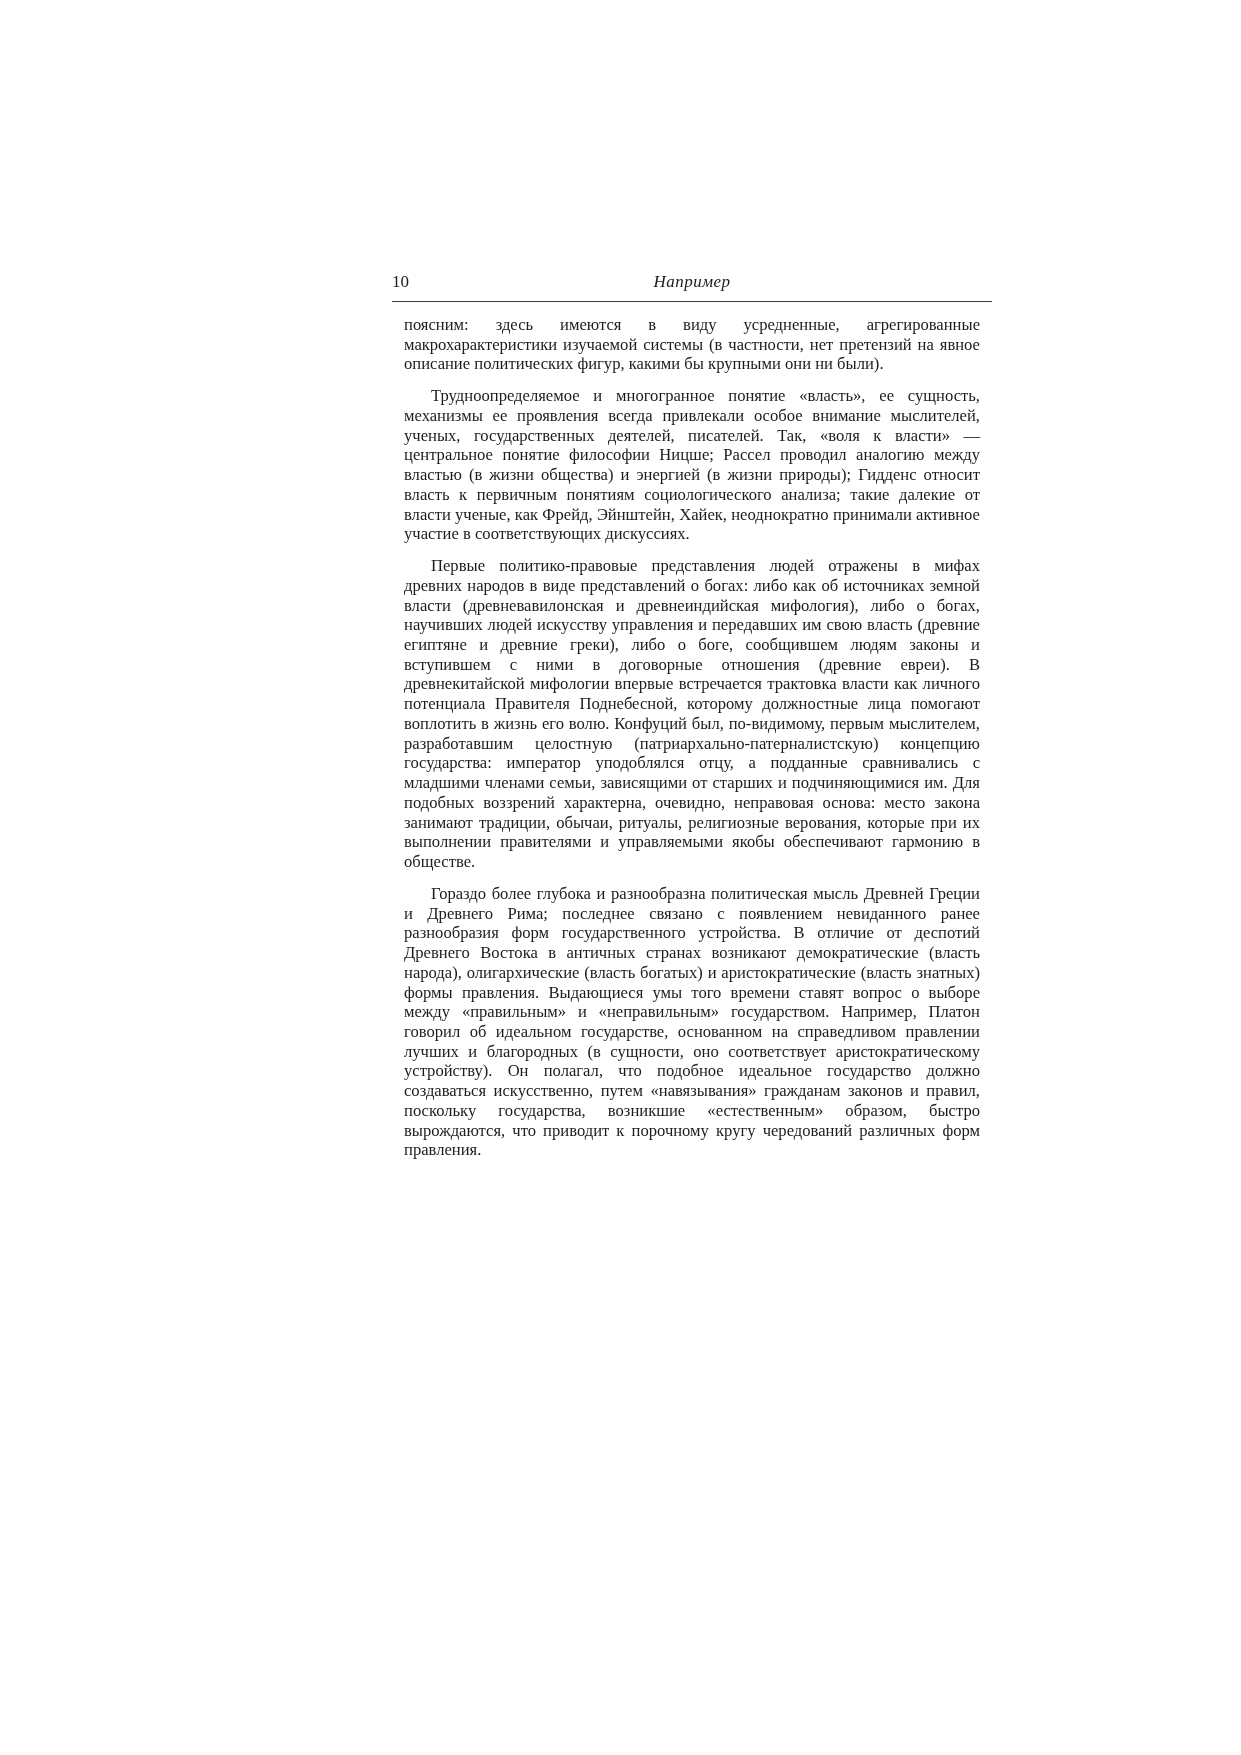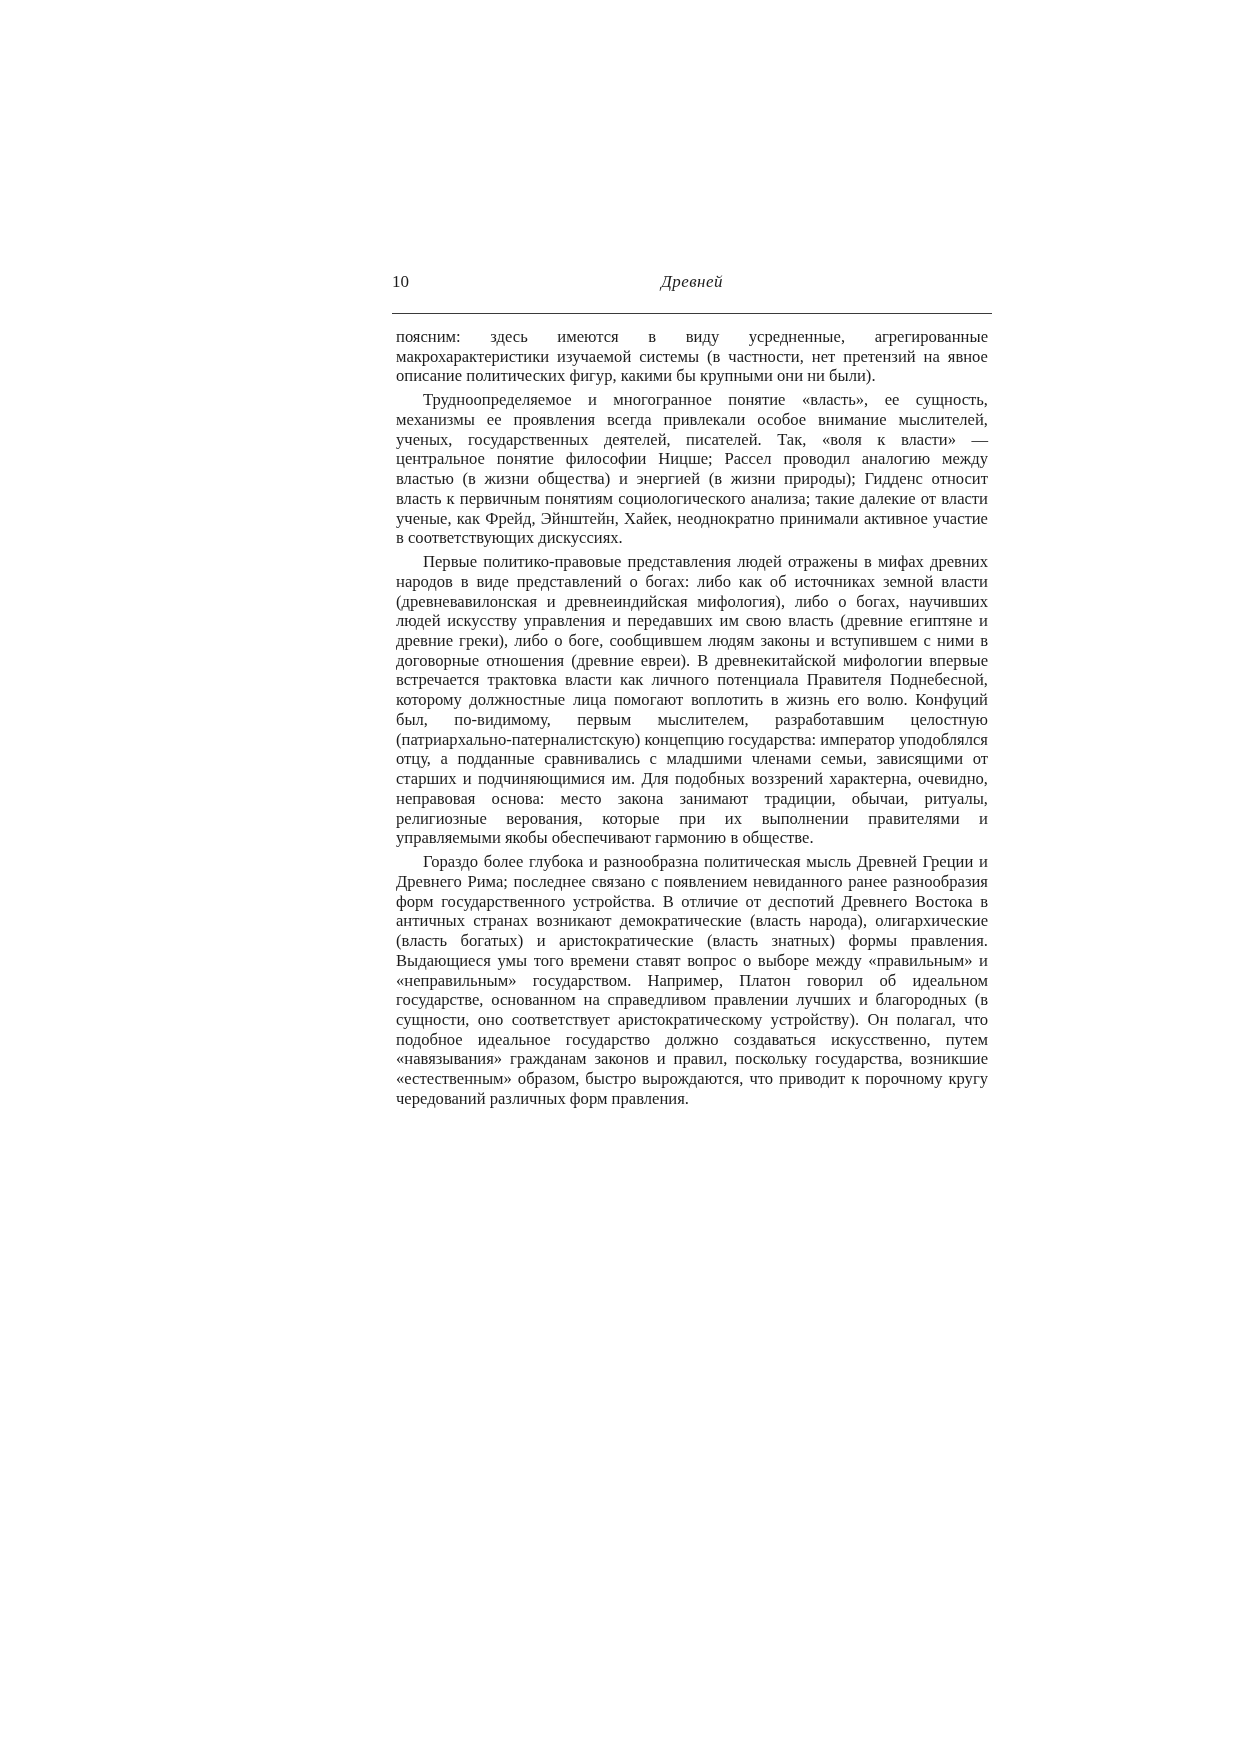--- a/index.html
+++ b/index.html
@@ -17,21 +17,21 @@
   .text-block {
     position: absolute;
     left: 392px;
     top: 272px;
     width: 600px;
   }
   .page-header {
     position: relative;
     font-size: 17px;
     height: 21px;
-    padding-bottom: 20px;
+    padding-bottom: 8px;
     border-bottom: 1px solid #3a3a3a;
   }
   .page-number {
     position: absolute;
     left: 0;
     top: 0;
   }
   .header-title {
     position: absolute;
     left: 0;
@@ -41,35 +41,35 @@
     font-style: italic;
     letter-spacing: 0.5px;
   }
   .body-text {
     margin-top: 13px;
     font-size: 16.6px;
     line-height: 1.19;
     text-align: justify;
   }
   .body-text p {
-    margin: 4px;
+    margin: 12px;
     text-indent: 27px;
   }
   .body-text p.noindent {
     text-indent: 0;
   }
 </style>
 </head>
 <body>
 
 <div class="text-block">
 
   <div class="page-header">
     <span class="page-number">10</span>
-    <span class="header-title">Древней</span>
+    <span class="header-title">Например</span>
   </div>
 
   <div class="body-text">
     <p class="noindent">поясним: здесь имеются в виду усредненные, агрегированные макрохарактеристики изучаемой системы (в частности, нет претензий на явное описание политических фигур, какими бы крупными они ни были).</p>
     <p>Трудноопределяемое и многогранное понятие «власть», ее сущность, механизмы ее проявления всегда привлекали особое внимание мыслителей, ученых, государственных деятелей, писателей. Так, «воля к власти» — центральное понятие философии Ницше; Рассел проводил аналогию между властью (в жизни общества) и энергией (в жизни природы); Гидденс относит власть к первичным понятиям социологического анализа; такие далекие от власти ученые, как Фрейд, Эйнштейн, Хайек, неоднократно принимали активное участие в соответствующих дискуссиях.</p>
     <p>Первые политико-правовые представления людей отражены в мифах древних народов в виде представлений о богах: либо как об источниках земной власти (древневавилонская и древнеиндийская мифология), либо о богах, научивших людей искусству управления и передавших им свою власть (древние египтяне и древние греки), либо о боге, сообщившем людям законы и вступившем с ними в договорные отношения (древние евреи). В древнекитайской мифологии впервые встречается трактовка власти как личного потенциала Правителя Поднебесной, которому должностные лица помогают воплотить в жизнь его волю. Конфуций был, по-видимому, первым мыслителем, разработавшим целостную (патриархально-патерналистскую) концепцию государства: император уподоблялся отцу, а подданные сравнивались с младшими членами семьи, зависящими от старших и подчиняющимися им. Для подобных воззрений характерна, очевидно, неправовая основа: место закона занимают традиции, обычаи, ритуалы, религиозные верования, которые при их выполнении правителями и управляемыми якобы обеспечивают гармонию в обществе.</p>
     <p>Гораздо более глубока и разнообразна политическая мысль Древней Греции и Древнего Рима; последнее связано с появлением невиданного ранее разнообразия форм государственного устройства. В отличие от деспотий Древнего Востока в античных странах возникают демократические (власть народа), олигархические (власть богатых) и аристократические (власть знатных) формы правления. Выдающиеся умы того времени ставят вопрос о выборе между «правильным» и «неправильным» государством. Например, Платон говорил об идеальном государстве, основанном на справедливом правлении лучших и благородных (в сущности, оно соответствует аристократическому устройству). Он полагал, что подобное идеальное государство должно создаваться искусственно, путем «навязывания» гражданам законов и правил, поскольку государства, возникшие «естественным» образом, быстро вырождаются, что приводит к порочному кругу чередований различных форм правления.</p>
   </div>
 
 </div>

